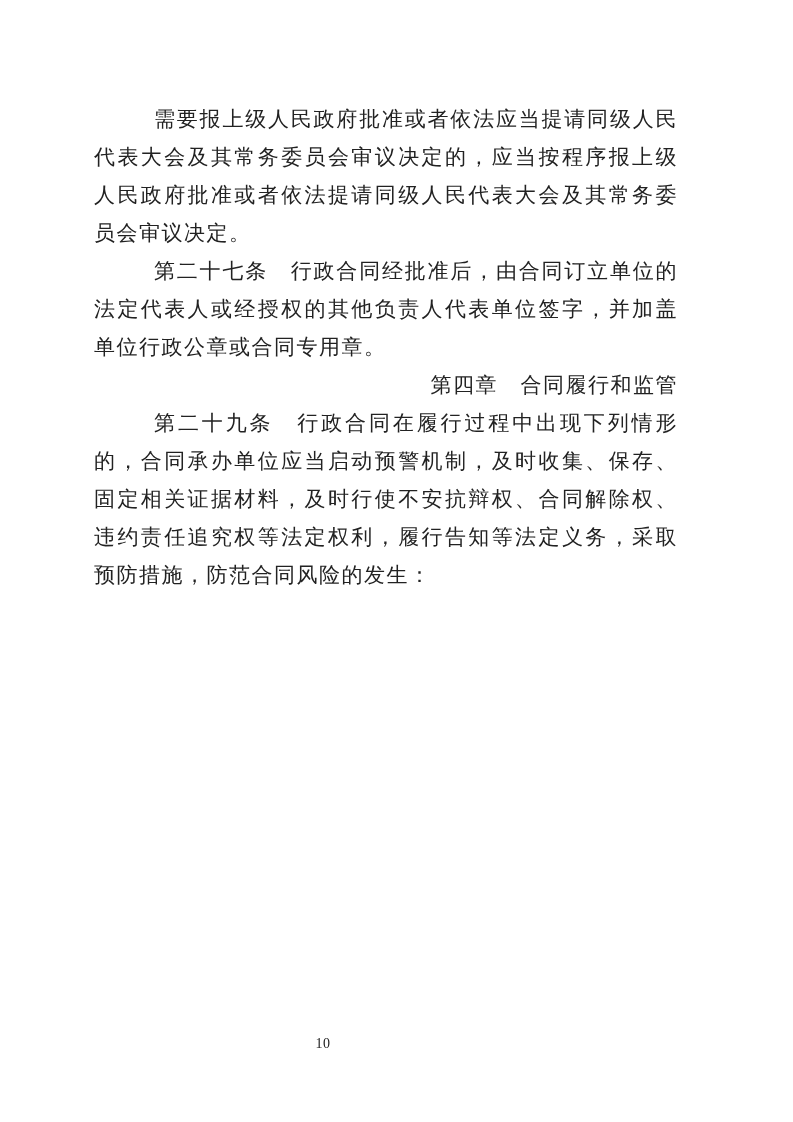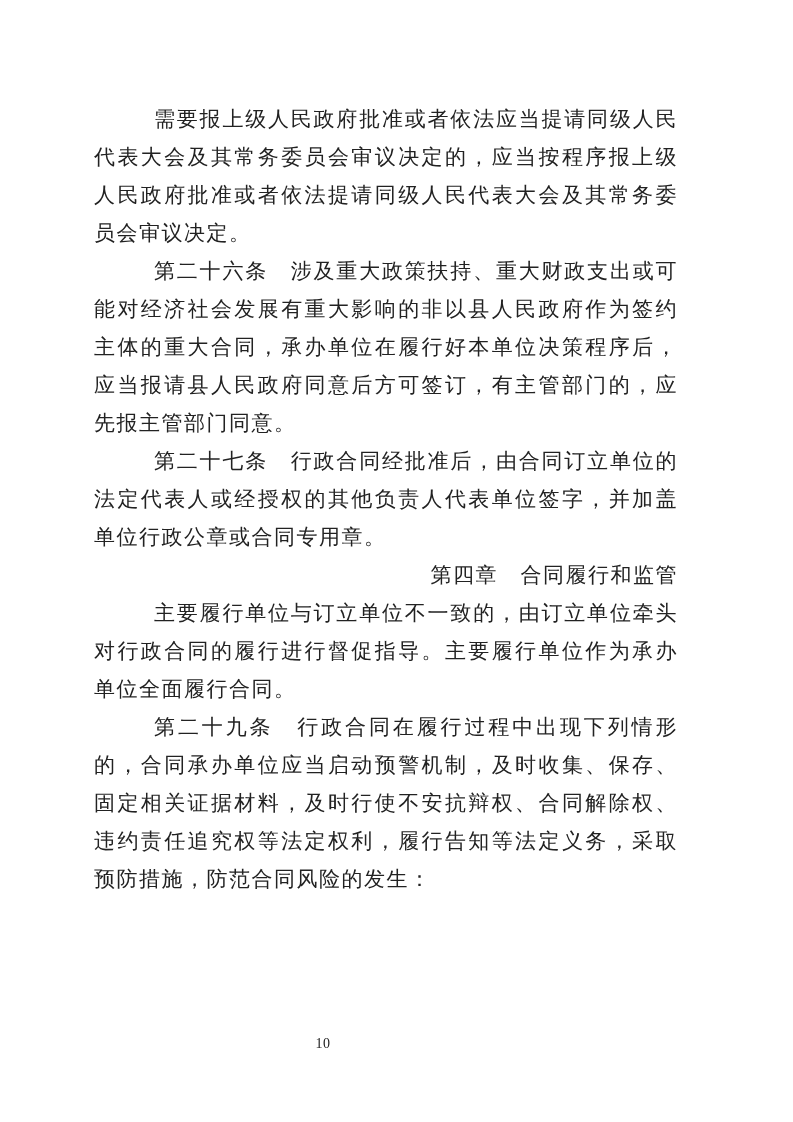--- a/index.html
+++ b/index.html
@@ -51,20 +51,18 @@
     letter-spacing: 0.5px;
     color: #222222;
   }
 </style>
 </head>
 <body>
 
 <div class="page">
   <div class="text-block">
     <p class="para">需要报上级人民政府批准或者依法应当提请同级人民代表大会及其常务委员会审议决定的，应当按程序报上级人民政府批准或者依法提请同级人民代表大会及其常务委员会审议决定。</p>
-    <p class="para">第二十六条　涉及重大政策扶持、重大财政支出或可能对经济社会发展有重大影响的非以县人民政府作为签约主体的重大合同，承办单位在履行好本单位决策程序后，应当报请县人民政府同意后方可签订，有主管部门的，应先报主管部门同意。</p>
     <p class="para">第二十七条　行政合同经批准后，由合同订立单位的法定代表人或经授权的其他负责人代表单位签字，并加盖单位行政公章或合同专用章。</p>
     <h2 class="chapter">第四章　合同履行和监管</h2>
-    <p class="para">主要履行单位与订立单位不一致的，由订立单位牵头对行政合同的履行进行督促指导。主要履行单位作为承办单位全面履行合同。</p>
     <p class="para">第二十九条　行政合同在履行过程中出现下列情形的，合同承办单位应当启动预警机制，及时收集、保存、固定相关证据材料，及时行使不安抗辩权、合同解除权、违约责任追究权等法定权利，履行告知等法定义务，采取预防措施，防范合同风险的发生：</p>
   </div>
   <div class="footer">10</div>
 </div>
 
 </body></html>

